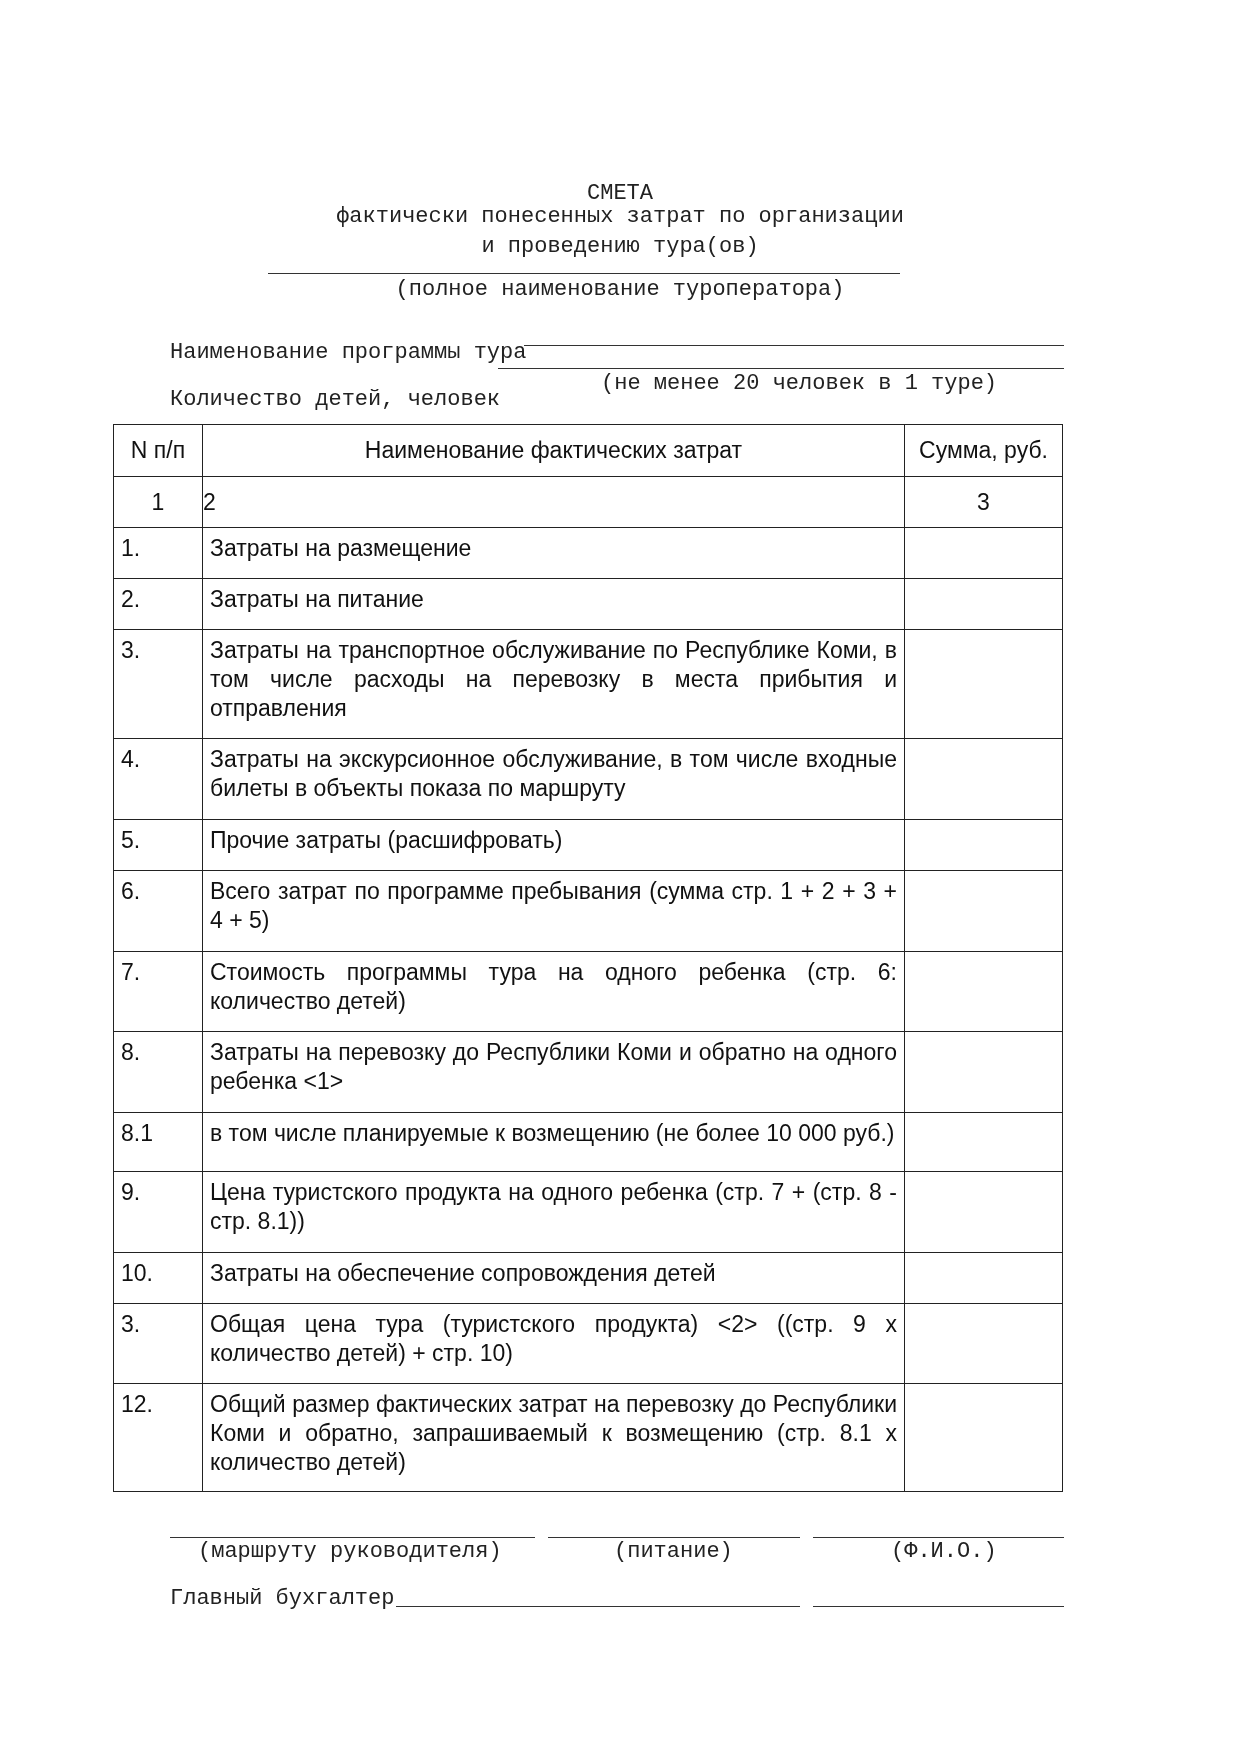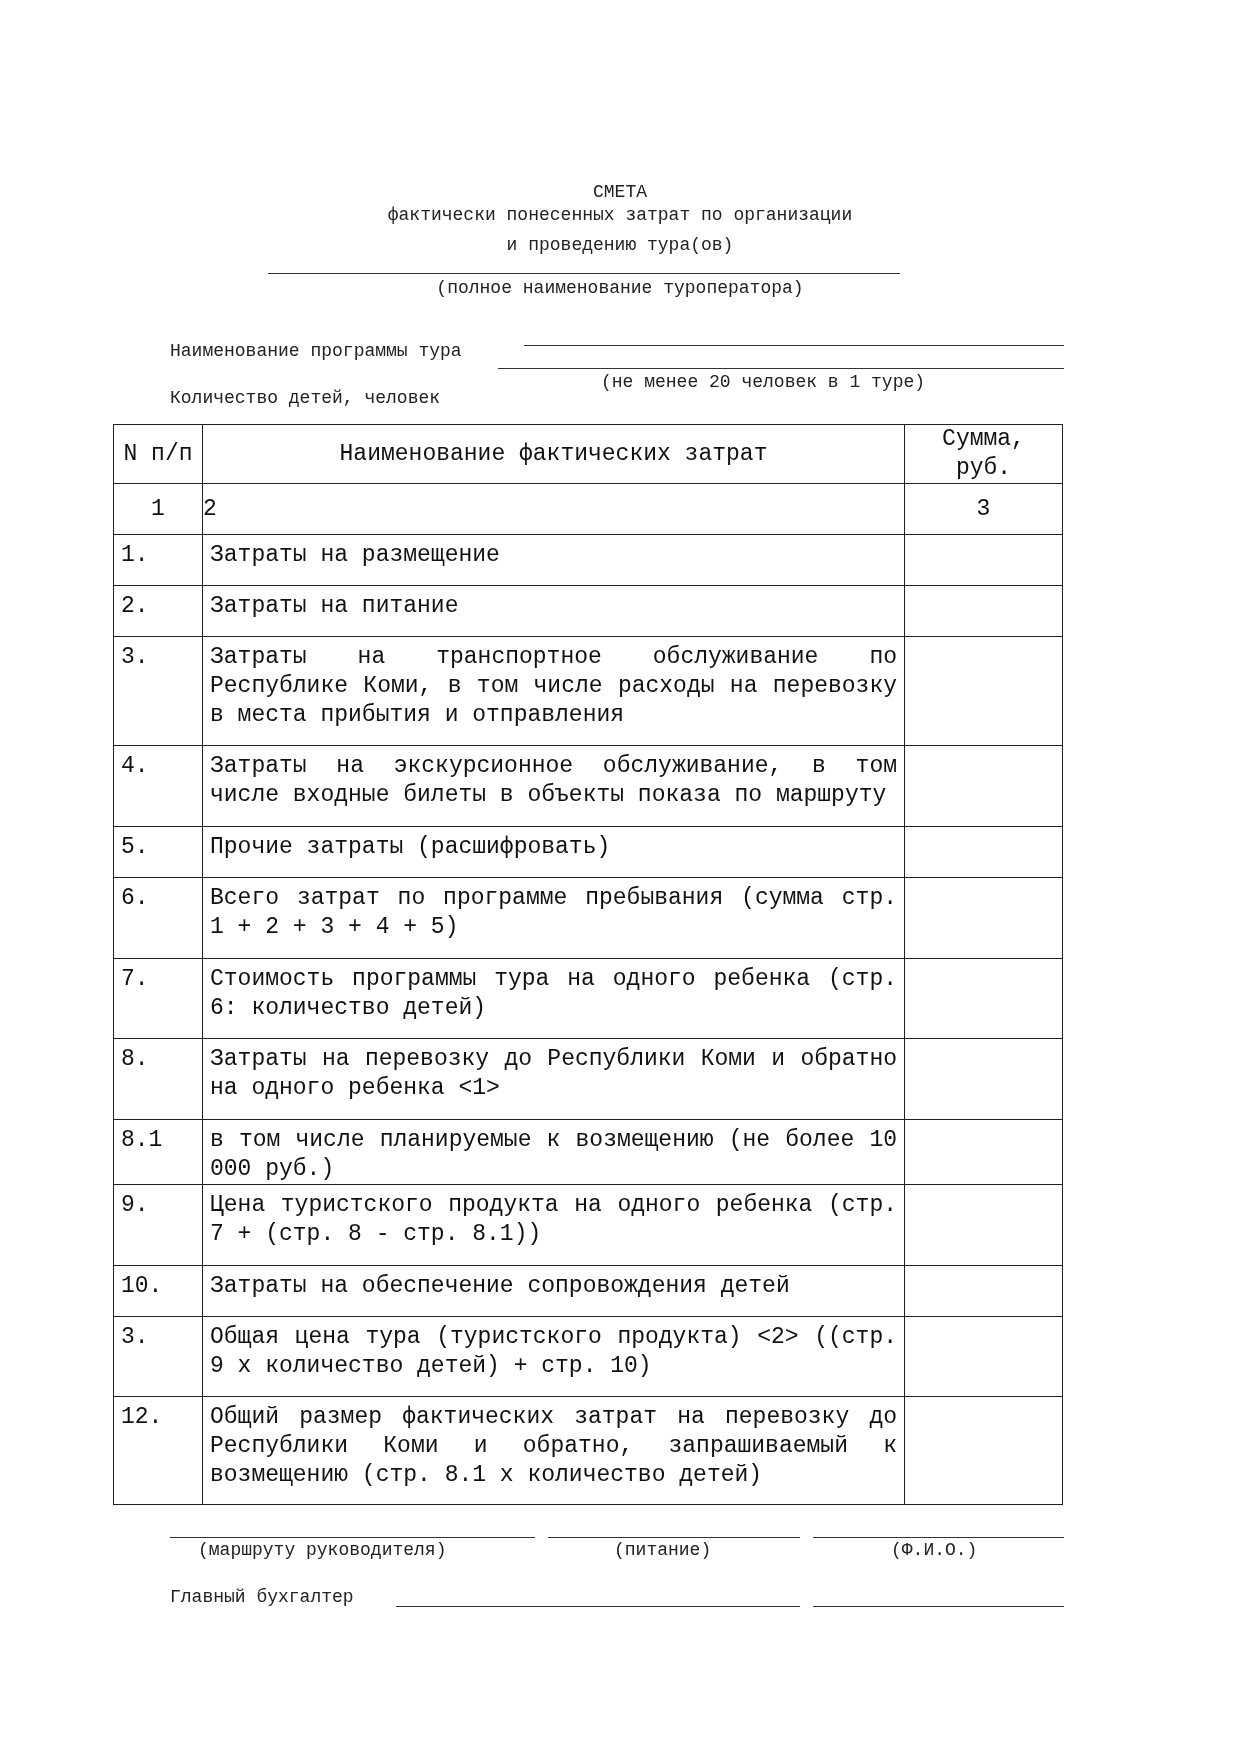--- a/index.html
+++ b/index.html
@@ -1,20 +1,20 @@
 <!DOCTYPE html>
 <html><head>
 <meta charset="utf-8">
 <style>
   html, body { margin: 0; padding: 0; background: #ffffff; }
   body { width: 1240px; height: 1754px; position: relative; overflow: hidden; color: #111; }
-  .mono { font-family: "Liberation Mono", "DejaVu Sans Mono", monospace; font-size: 18px; color: #222; position: absolute; white-space: pre; line-height: 1; }
+  .mono { font-family: "Liberation Mono", "DejaVu Sans Mono", monospace; font-size: 22px; color: #222; position: absolute; white-space: pre; line-height: 1; }
   .center { left: 0; width: 1240px; text-align: center; }
   .uline { position: absolute; border-bottom: 1.3px solid #333; height: 0; }
-  table.est { position: absolute; left: 113px; top: 424px; width: 950px; border-collapse: collapse; font-family: Liberation Mono, monospace; font-size: 23px; color: #111; }
+  table.est { position: absolute; left: 113px; top: 424px; width: 950px; border-collapse: collapse; font-family: Liberation Sans, sans-serif; font-size: 23px; color: #111; }
   table.est td, table.est th { border: 1.6px solid #222; vertical-align: top; padding: 6px 7px 0 7px; line-height: 29px; font-weight: normal; }
   table.est th { text-align: center; vertical-align: middle; padding: 0 4px; }
   table.est td.c1 { width: 74px; text-align: left; }
   table.est td.c2 { text-align: justify; text-align-last: left; }
   table.est td.c3 { width: 143px; }
   table.est tr.num td { text-align: center; vertical-align: middle; padding: 0; }
 </style>
 </head>
 <body>
 
@@ -81,21 +81,21 @@
       <tr style="height: 80px;">
         <td class="c1">7.</td>
         <td class="c2">Стоимость программы тура на одного ребенка (стр. 6: количество детей)</td>
         <td class="c3"></td>
       </tr>
       <tr style="height: 81px;">
         <td class="c1">8.</td>
         <td class="c2">Затраты на перевозку до Республики Коми и обратно на одного ребенка &lt;1&gt;</td>
         <td class="c3"></td>
       </tr>
-      <tr style="height: 51px;">
+      <tr style="height: 59px;">
         <td class="c1">8.1</td>
         <td class="c2">в том числе планируемые к возмещению (не более 10 000 руб.)</td>
         <td class="c3"></td>
       </tr>
       <tr style="height: 81px;">
         <td class="c1">9.</td>
         <td class="c2">Цена туристского продукта на одного ребенка (стр. 7 + (стр. 8 - стр. 8.1))</td>
         <td class="c3"></td>
       </tr>
       <tr style="height: 51px;">

